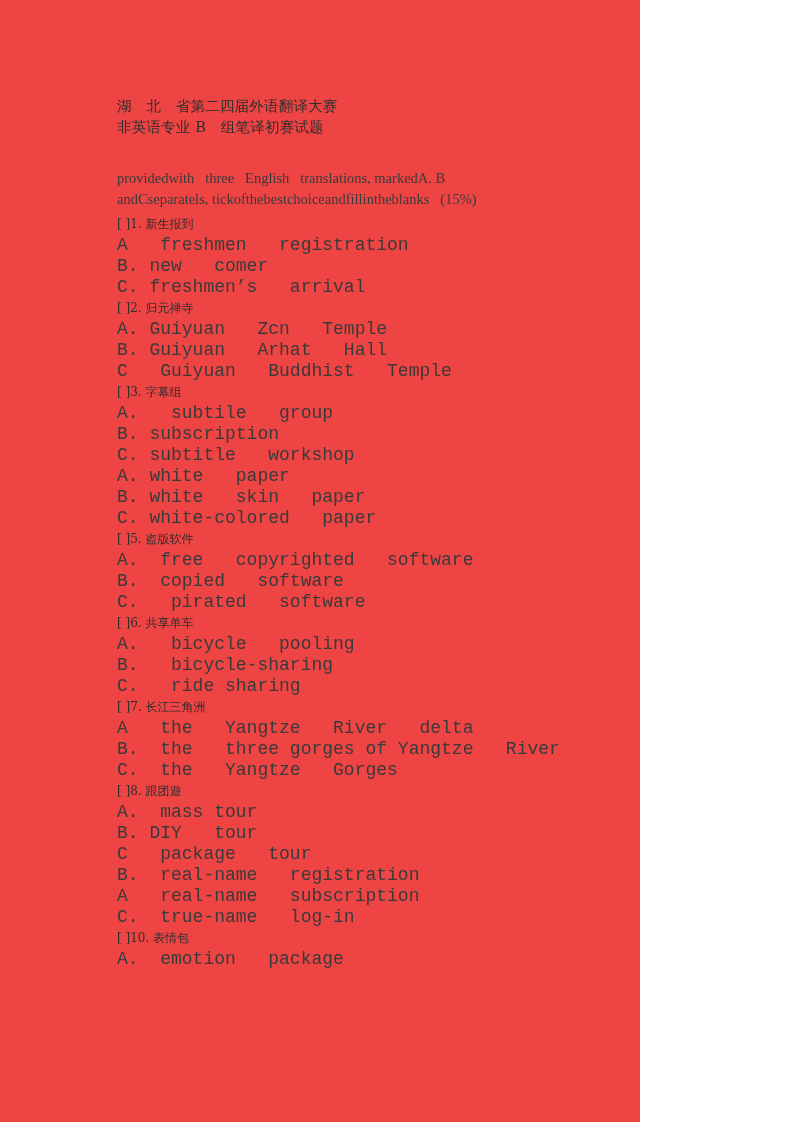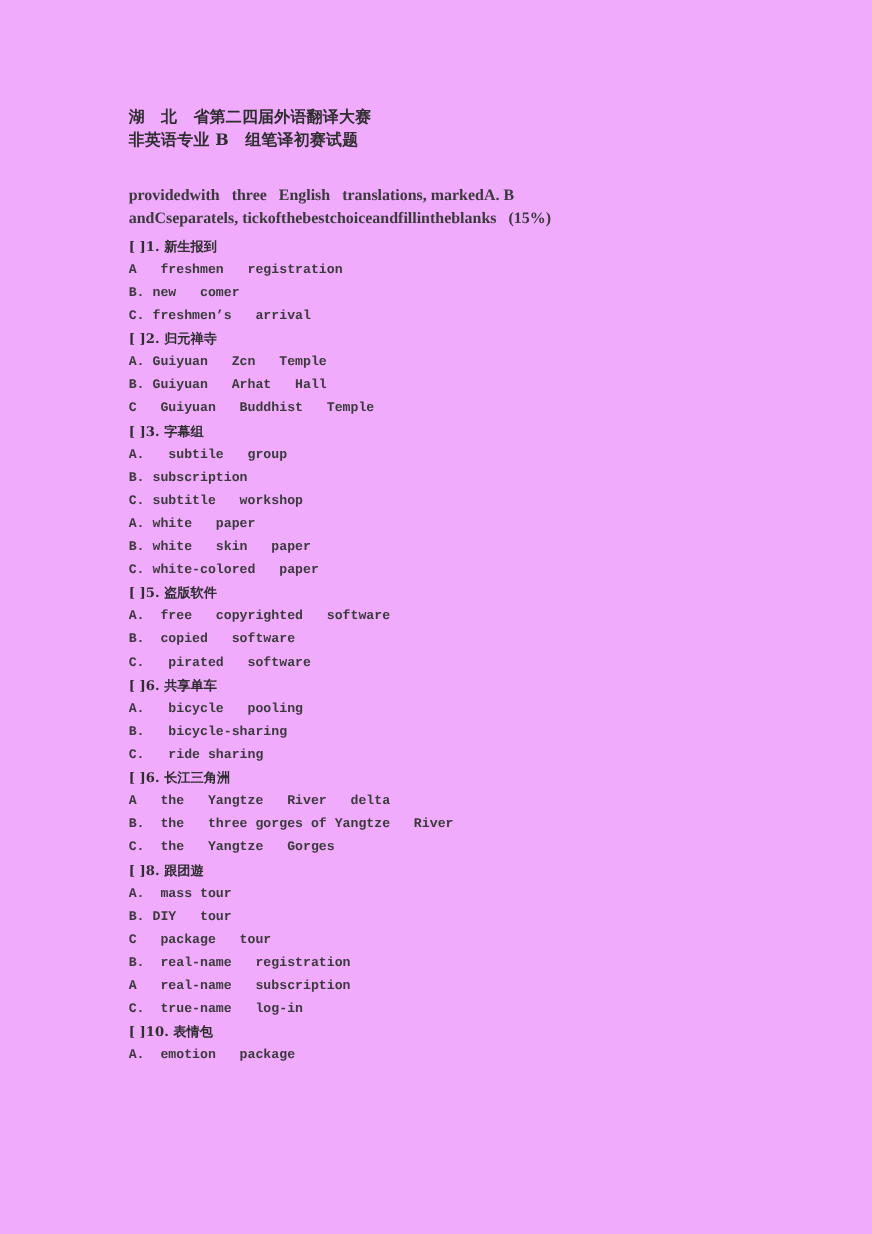--- a/index.html
+++ b/index.html
@@ -14,24 +14,23 @@
     position: relative;
     font-family: "Liberation Serif", "DejaVu Serif", serif;
     color: #3a3a3a;
     overflow: hidden;
   }
 
   .page {
     position: absolute;
     left: 0;
     top: 0;
-    width: 793px;
+    width: 640px;
     height: 1122px;
-    background: #f0abfc;
-    font-weight: bold;
+    background: #ef4444;
   }
 
   .content {
     position: absolute;
     left: 117px;
     top: 96px;
     width: 576px;
   }
 
   
@@ -79,21 +78,21 @@
     color: #2e2e2e;
     white-space: pre;
   }
   .options {
     margin: 0;
     padding: 0;
     list-style: none;
   }
   .option {
     font-family: "Liberation Mono", "DejaVu Sans Mono", monospace;
-    font-size: 12px;
+    font-size: 18px;
     line-height: 21px;
     color: #3a3a3a;
     white-space: pre;
   }
 </style>
 </head>
 <body>
 
 <div class="page">
   <div class="content">
@@ -157,21 +156,21 @@
       <li class="question">
         <div class="q-stem">[ ]6. 共享单车</div>
         <ul class="options">
           <li class="option">A.   bicycle   pooling</li>
           <li class="option">B.   bicycle-sharing</li>
           <li class="option">C.   ride sharing</li>
         </ul>
       </li>
 
       <li class="question">
-        <div class="q-stem">[ ]6. 长江三角洲</div>
+        <div class="q-stem">[ ]7. 长江三角洲</div>
         <ul class="options">
           <li class="option">A   the   Yangtze   River   delta</li>
           <li class="option">B.  the   three gorges of Yangtze   River</li>
           <li class="option">C.  the   Yangtze   Gorges</li>
         </ul>
       </li>
 
       <li class="question">
         <div class="q-stem">[ ]8. 跟团遊</div>
         <ul class="options">

